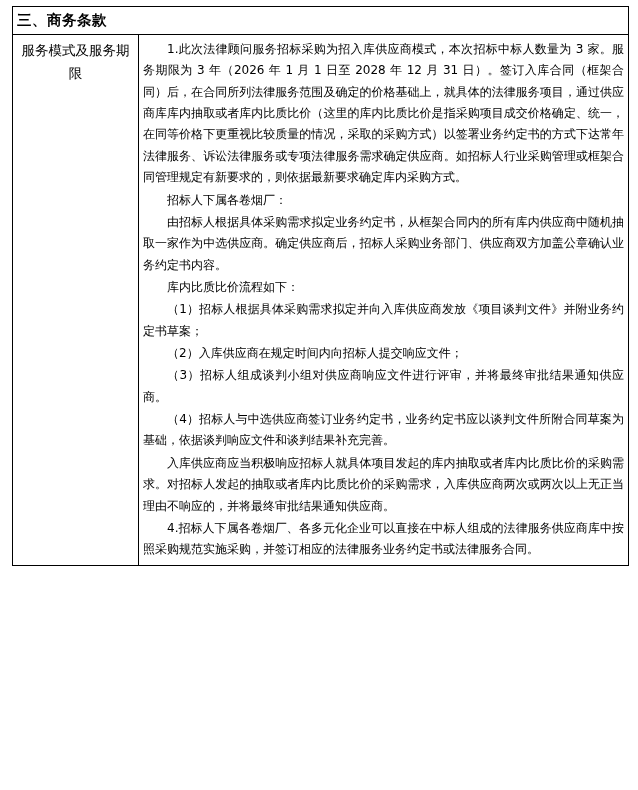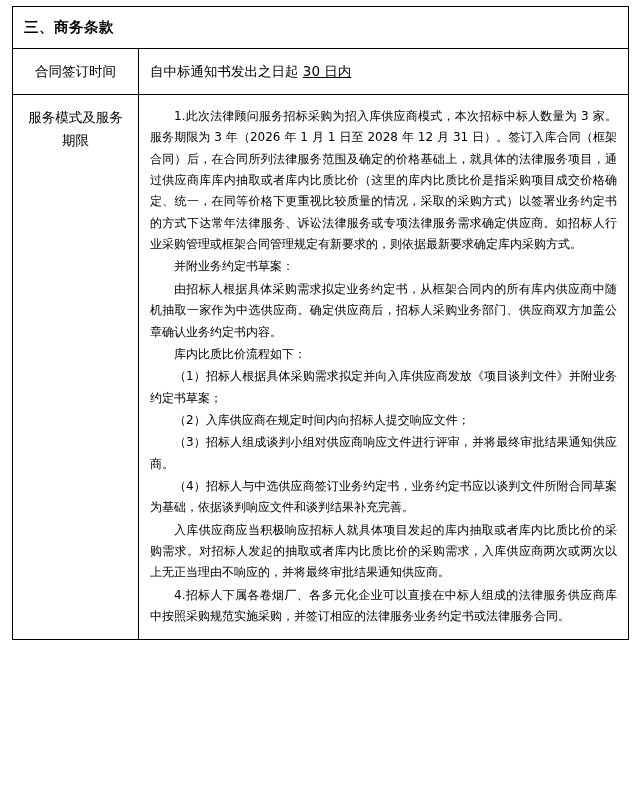--- a/index.html
+++ b/index.html
@@ -23,21 +23,21 @@
   }
   table.doc-table {
     border-collapse: collapse;
     width: 616px;
     margin: 6px 10px 0 12px;
     table-layout: fixed;
   }
   table.doc-table td {
     border: 1px solid #000000;
     vertical-align: top;
-    padding: 11px;
+    padding: 4px;
     margin-left: 39px;
   }
   .section-head-cell {
     padding: 4px 6px 5px 8px;
     font-weight: bold;
     font-size: 14.5px;
     letter-spacing: 0.5px;
   }
   .label-cell {
     width: 126px;
@@ -84,28 +84,24 @@
   <table class="doc-table">
     <colgroup>
       <col style="width:126px">
       <col style="width:490px">
     </colgroup>
     <tbody>
       <tr>
         <td class="section-head-cell" colspan="2">三、商务条款</td>
       </tr>
       <tr>
-        <td class="label-cell">合同签订时间</td>
-        <td class="value-cell"><span>自中标通知书发出之日起 </span><span class="underline">30 日内</span></td>
-      </tr>
-      <tr>
         <td class="label-cell-mid">服务模式及服务期限</td>
         <td class="value-cell-long">
           <p class="para">1.此次法律顾问服务招标采购为招入库供应商模式，本次招标中标人数量为 3 家。服务期限为 3 年（2026 年 1 月 1 日至 2028 年 12 月 31 日）。签订入库合同（框架合同）后，在合同所列法律服务范围及确定的价格基础上，就具体的法律服务项目，通过供应商库库内抽取或者库内比质比价（这里的库内比质比价是指采购项目成交价格确定、统一，在同等价格下更重视比较质量的情况，采取的采购方式）以签署业务约定书的方式下达常年法律服务、诉讼法律服务或专项法律服务需求确定供应商。如招标人行业采购管理或框架合同管理规定有新要求的，则依据最新要求确定库内采购方式。</p>
-          <p class="para">并附业务约定书草案：</p>
+          <p class="para">招标人下属各卷烟厂：</p>
           <p class="para">由招标人根据具体采购需求拟定业务约定书，从框架合同内的所有库内供应商中随机抽取一家作为中选供应商。确定供应商后，招标人采购业务部门、供应商双方加盖公章确认业务约定书内容。</p>
           <p class="para">库内比质比价流程如下：</p>
           <p class="para">（1）招标人根据具体采购需求拟定并向入库供应商发放《项目谈判文件》并附业务约定书草案；</p>
           <p class="para">（2）入库供应商在规定时间内向招标人提交响应文件；</p>
           <p class="para">（3）招标人组成谈判小组对供应商响应文件进行评审，并将最终审批结果通知供应商。</p>
           <p class="para">（4）招标人与中选供应商签订业务约定书，业务约定书应以谈判文件所附合同草案为基础，依据谈判响应文件和谈判结果补充完善。</p>
           <p class="para">入库供应商应当积极响应招标人就具体项目发起的库内抽取或者库内比质比价的采购需求。对招标人发起的抽取或者库内比质比价的采购需求，入库供应商两次或两次以上无正当理由不响应的，并将最终审批结果通知供应商。</p>
           <p class="para">4.招标人下属各卷烟厂、各多元化企业可以直接在中标人组成的法律服务供应商库中按照采购规范实施采购，并签订相应的法律服务业务约定书或法律服务合同。</p>
         </td>
       </tr>

